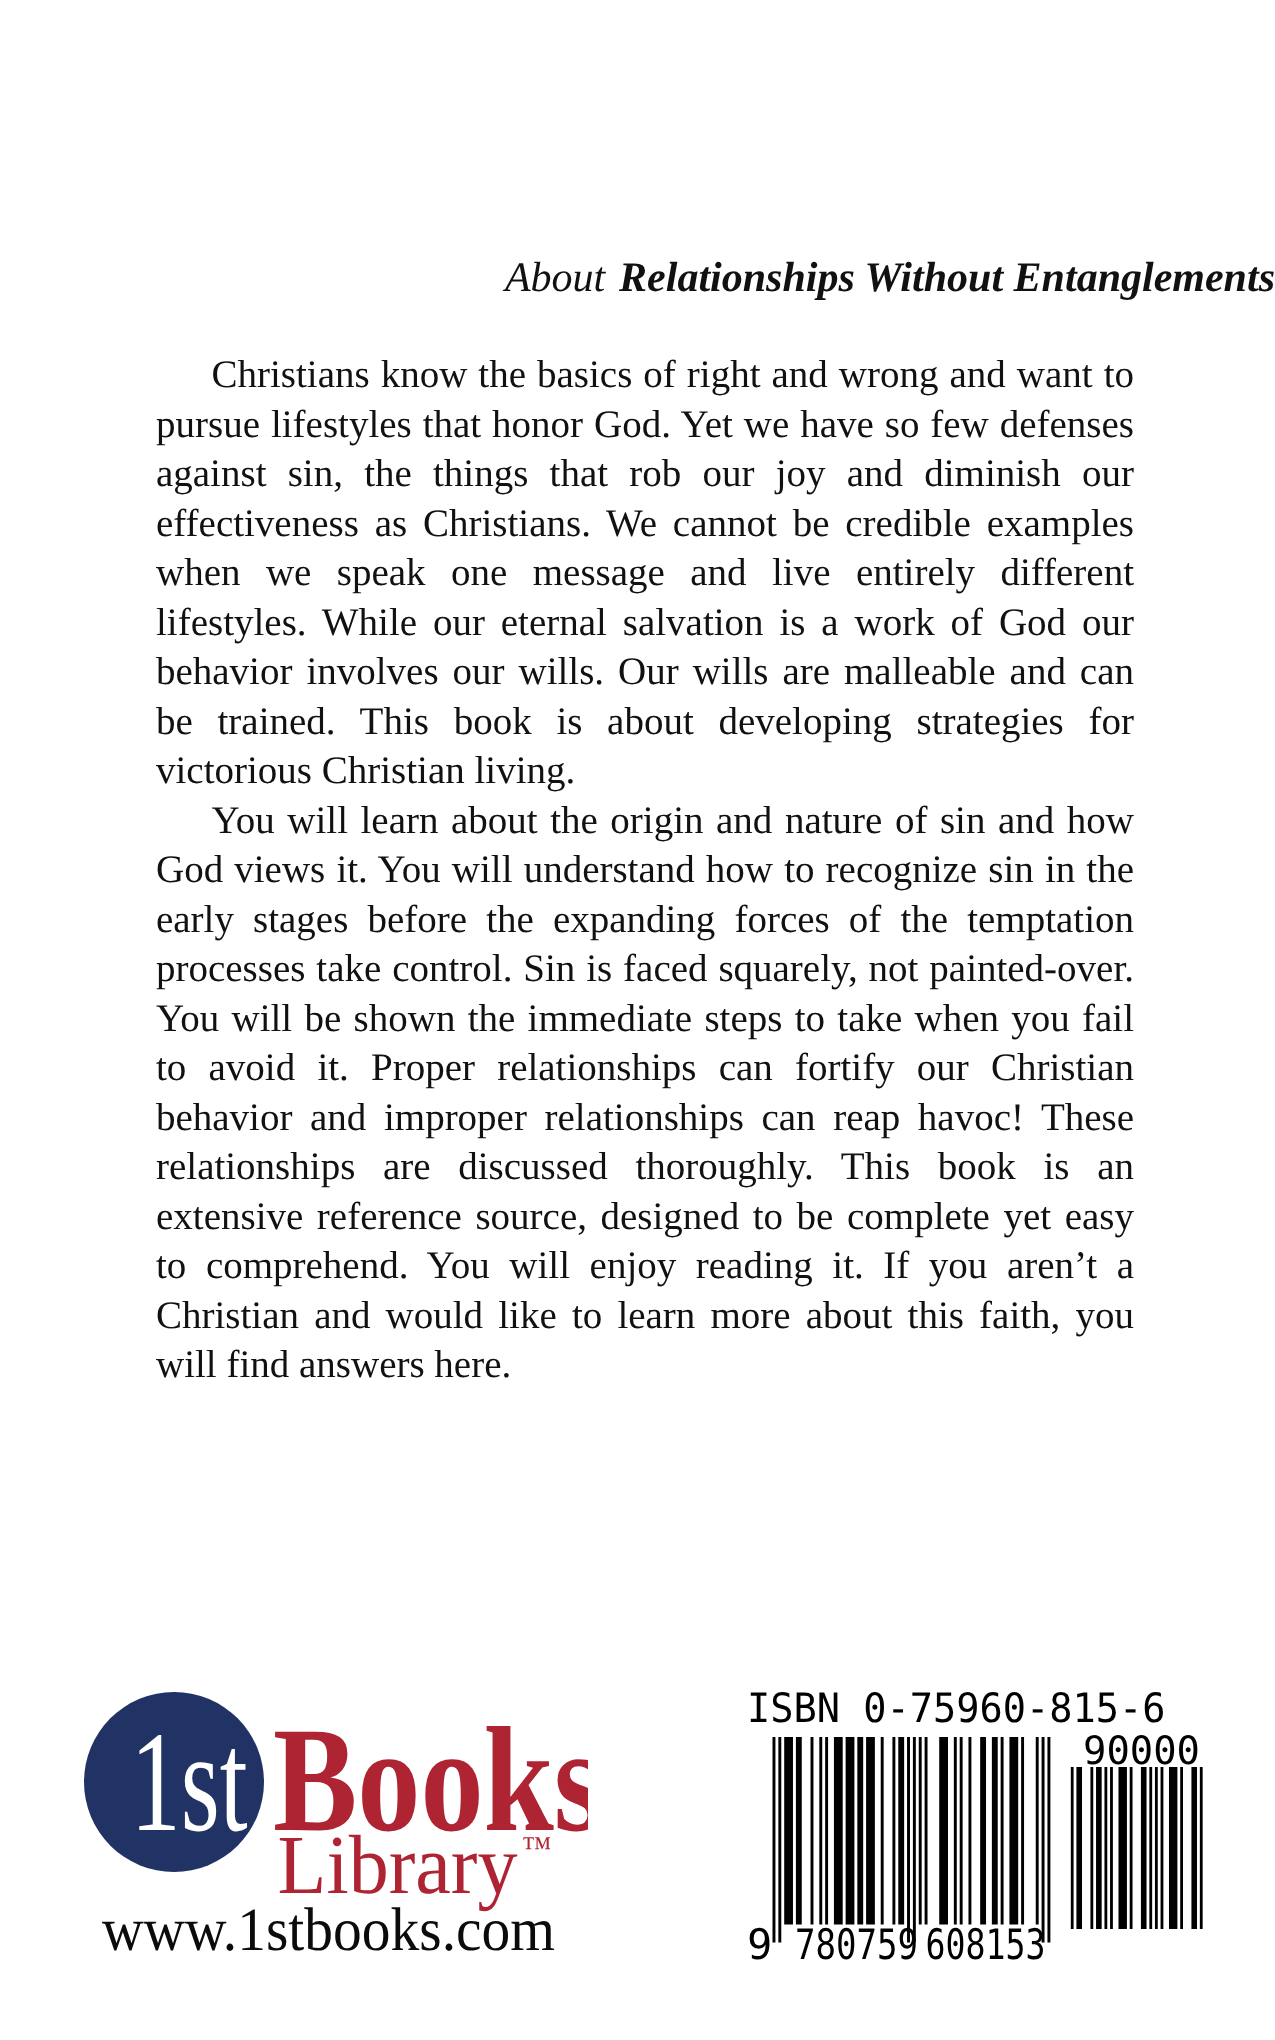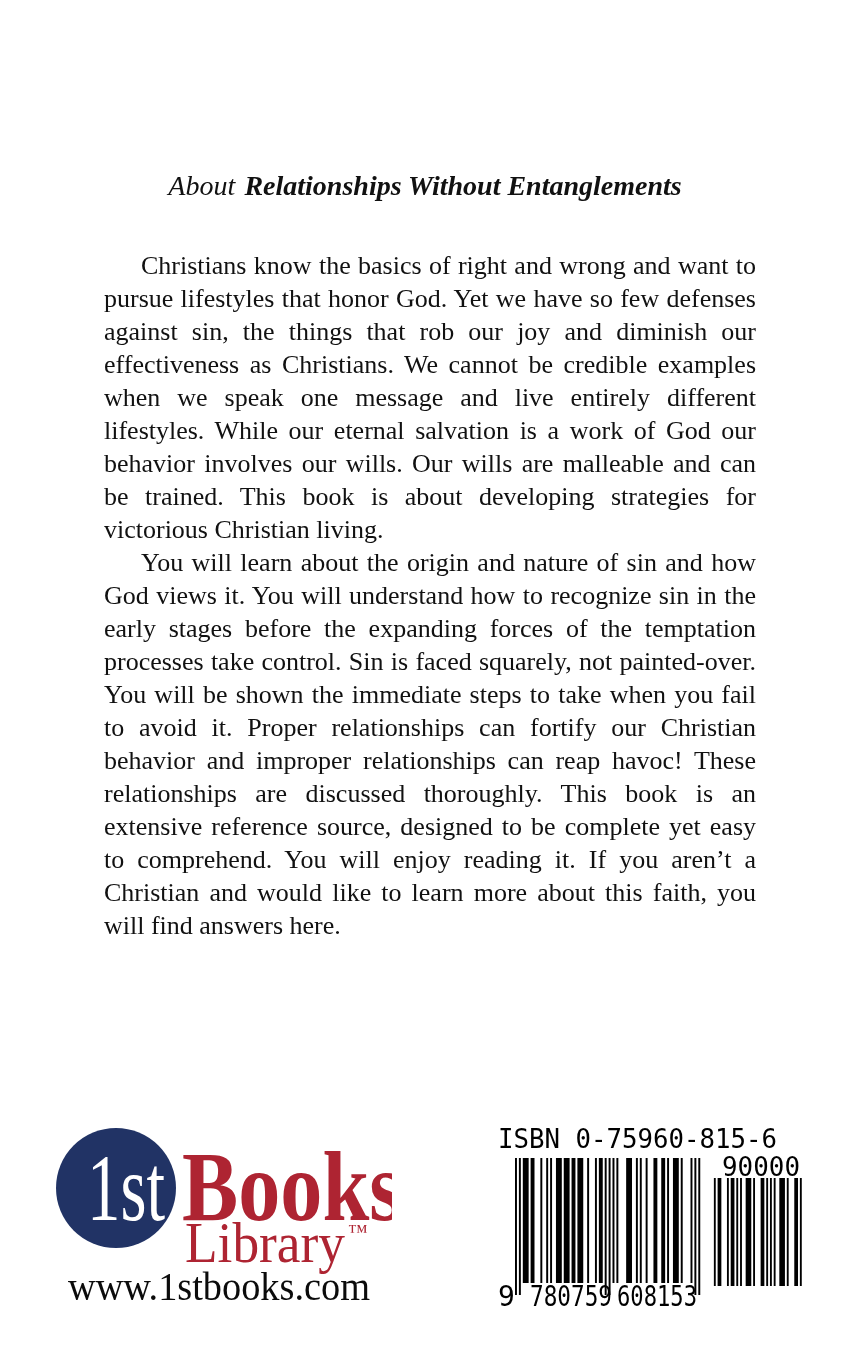--- a/index.html
+++ b/index.html
@@ -14,30 +14,30 @@
     width:850px;height:1360px;
     background:var(--background);
     margin:0 auto;
     overflow:hidden;
     font-family:"Liberation Serif", serif;
     color:var(--ink);
   }
   .title-row{
     position:absolute;
     top:170px;left:0;width:850px;
-    text-align:center;
+    text-align:right;
     font-size:28px;
     font-style:italic;
     white-space:nowrap;
   }
   .title-prefix{font-weight:500;margin-right:0.33em;}
   .book-title{font-weight:bold;}
   .body-text{
     position:absolute;
-    left:104px;top:249px;width:652px;
+    left:104px;top:233px;width:652px;
     font-size:26px;
     line-height:33px;
     text-align:justify;
   }
   .body-text p{margin:0;text-indent:37px;}
   .logo-svg{position:absolute;left:52px;top:1122px;}
   .barcode-svg{position:absolute;left:488px;top:1120px;}
   .logo-svg text{font-family:"Liberation Serif", serif;}
   .barcode-svg text{font-family:"DejaVu Sans Mono", monospace;fill:#000;}
   .isbn-label-text{font-size:27px;}

